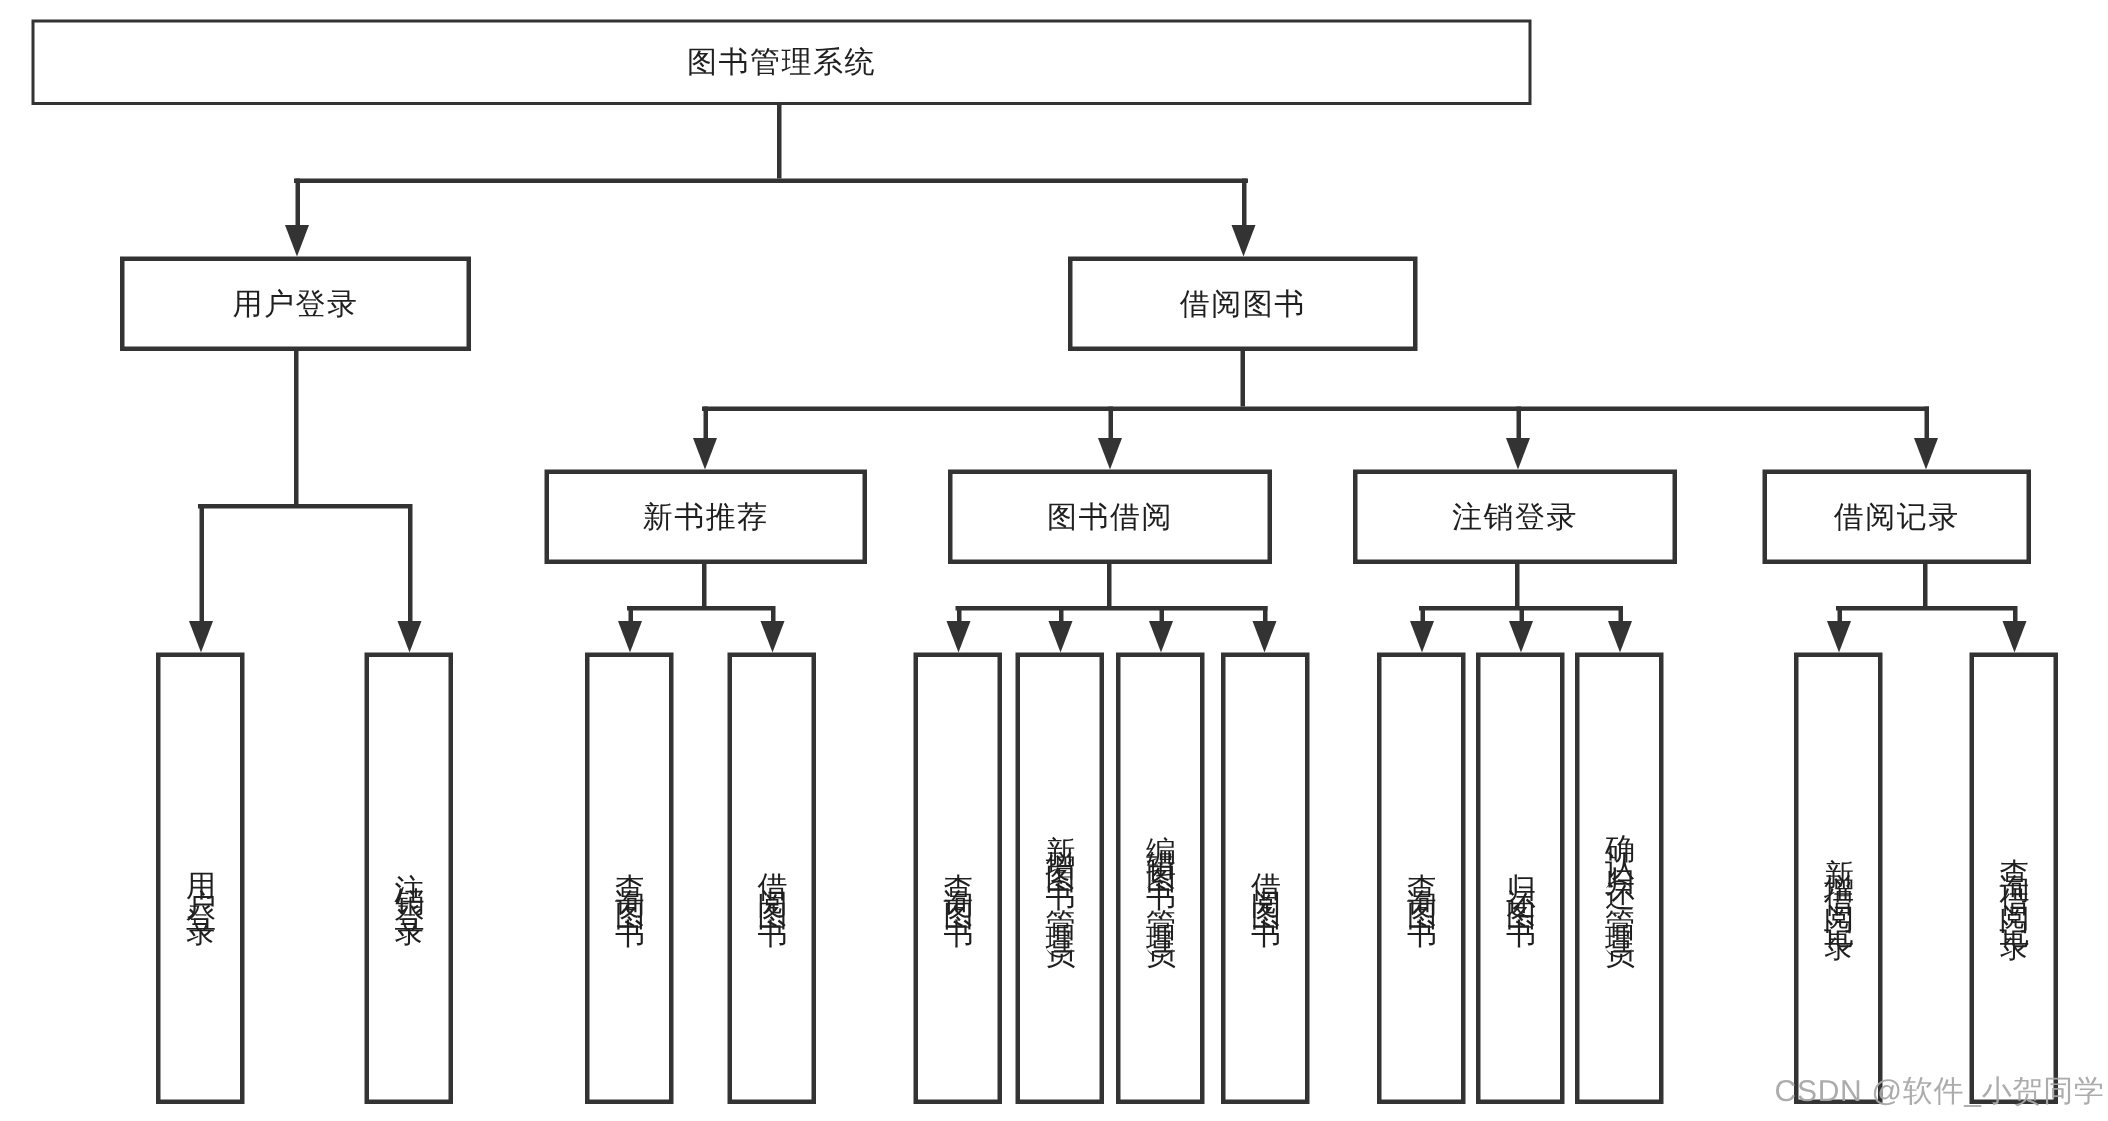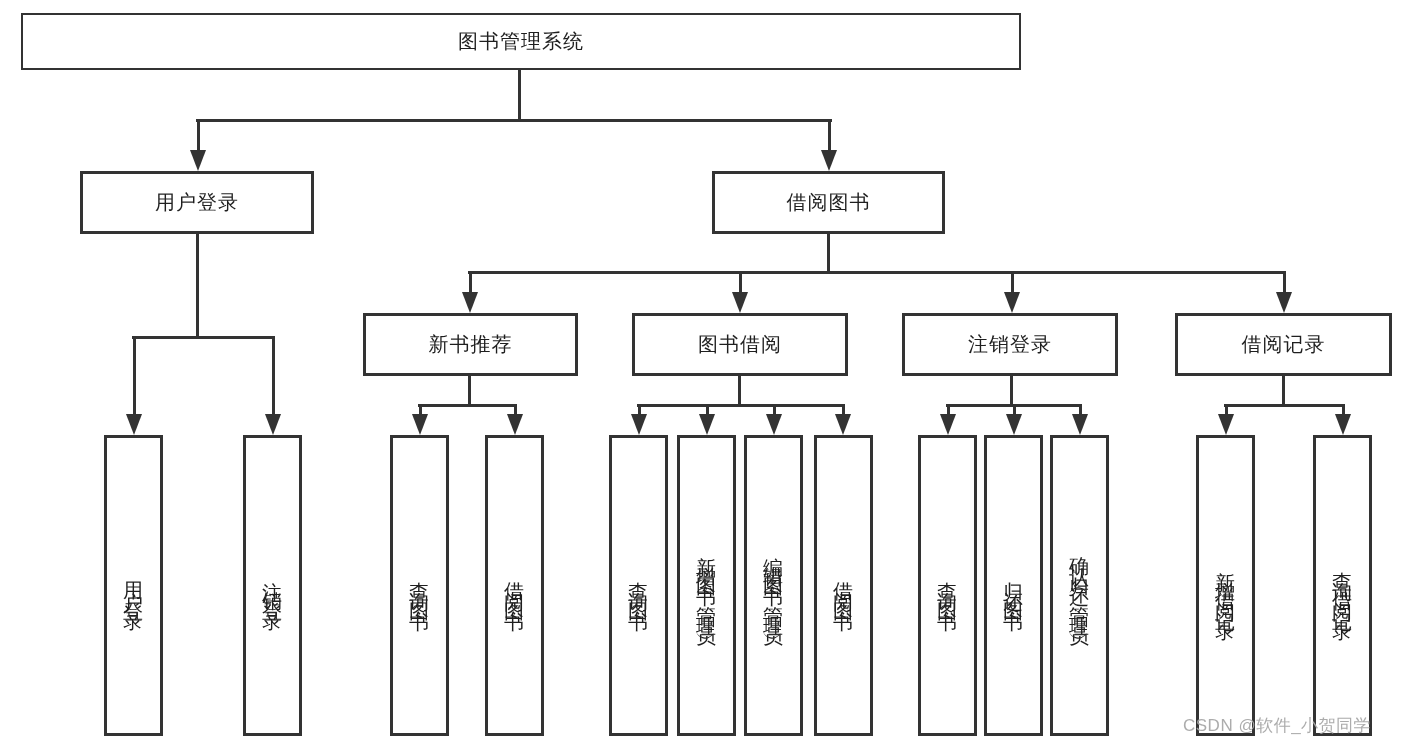--- a/index.html
+++ b/index.html
@@ -22,21 +22,21 @@
   .vline{position:absolute;width:3px;background:#333333;}
   .arrow{position:absolute;width:16px;}
   .arrow .stem{position:absolute;left:6.5px;top:0;width:3px;height:calc(100% - 18px);background:#333333;}
   .arrow .head{
     position:absolute;left:0;bottom:0;width:0;height:0;
     border-left:8px solid transparent;border-right:8px solid transparent;
     border-top:21px solid #333333;
   }
   .watermark{
     position:absolute;left:1183px;top:714px;z-index:5;
-    font-size:17px;color:rgba(168,168,168,0.95);letter-spacing:0.5px;white-space:nowrap;
+    font-size:20px;color:rgba(168,168,168,0.95);letter-spacing:0.5px;white-space:nowrap;
   }
 </style>
 </head>
 <body>
 
 <div class="canvas">
 
   <div class="box root" style="left:21px;top:13px;width:1000px;height:57px;">图书管理系统</div>
 
   <div class="vline" style="left:518px;top:69px;height:50px;"></div>
@@ -79,21 +79,21 @@
       <div class="head"></div>
     </div>
   <div class="arrow" style="left:1276px;top:271px;height:42px;">
       <div class="stem"></div>
       <div class="head"></div>
     </div>
 
   <div class="box" style="left:363px;top:313px;width:215px;height:63px;">新书推荐</div>
   <div class="box" style="left:632px;top:313px;width:216px;height:63px;">图书借阅</div>
   <div class="box" style="left:902px;top:313px;width:216px;height:63px;">注销登录</div>
-  <div class="box" style="left:1175px;top:313px;width:217px;height:63px;font-family:Liberation Mono, monospace;">借阅记录</div>
+  <div class="box" style="left:1175px;top:313px;width:179px;height:63px;font-family:Liberation Mono, monospace;">借阅记录</div>
 
   <div class="vline" style="left:468px;top:376px;height:28px;"></div>
   <div class="hline" style="left:418px;top:404px;width:98px;"></div>
   <div class="arrow" style="left:412px;top:404px;height:31px;">
       <div class="stem"></div>
       <div class="head"></div>
     </div>
   <div class="arrow" style="left:507px;top:404px;height:31px;">
       <div class="stem"></div>
       <div class="head"></div>

